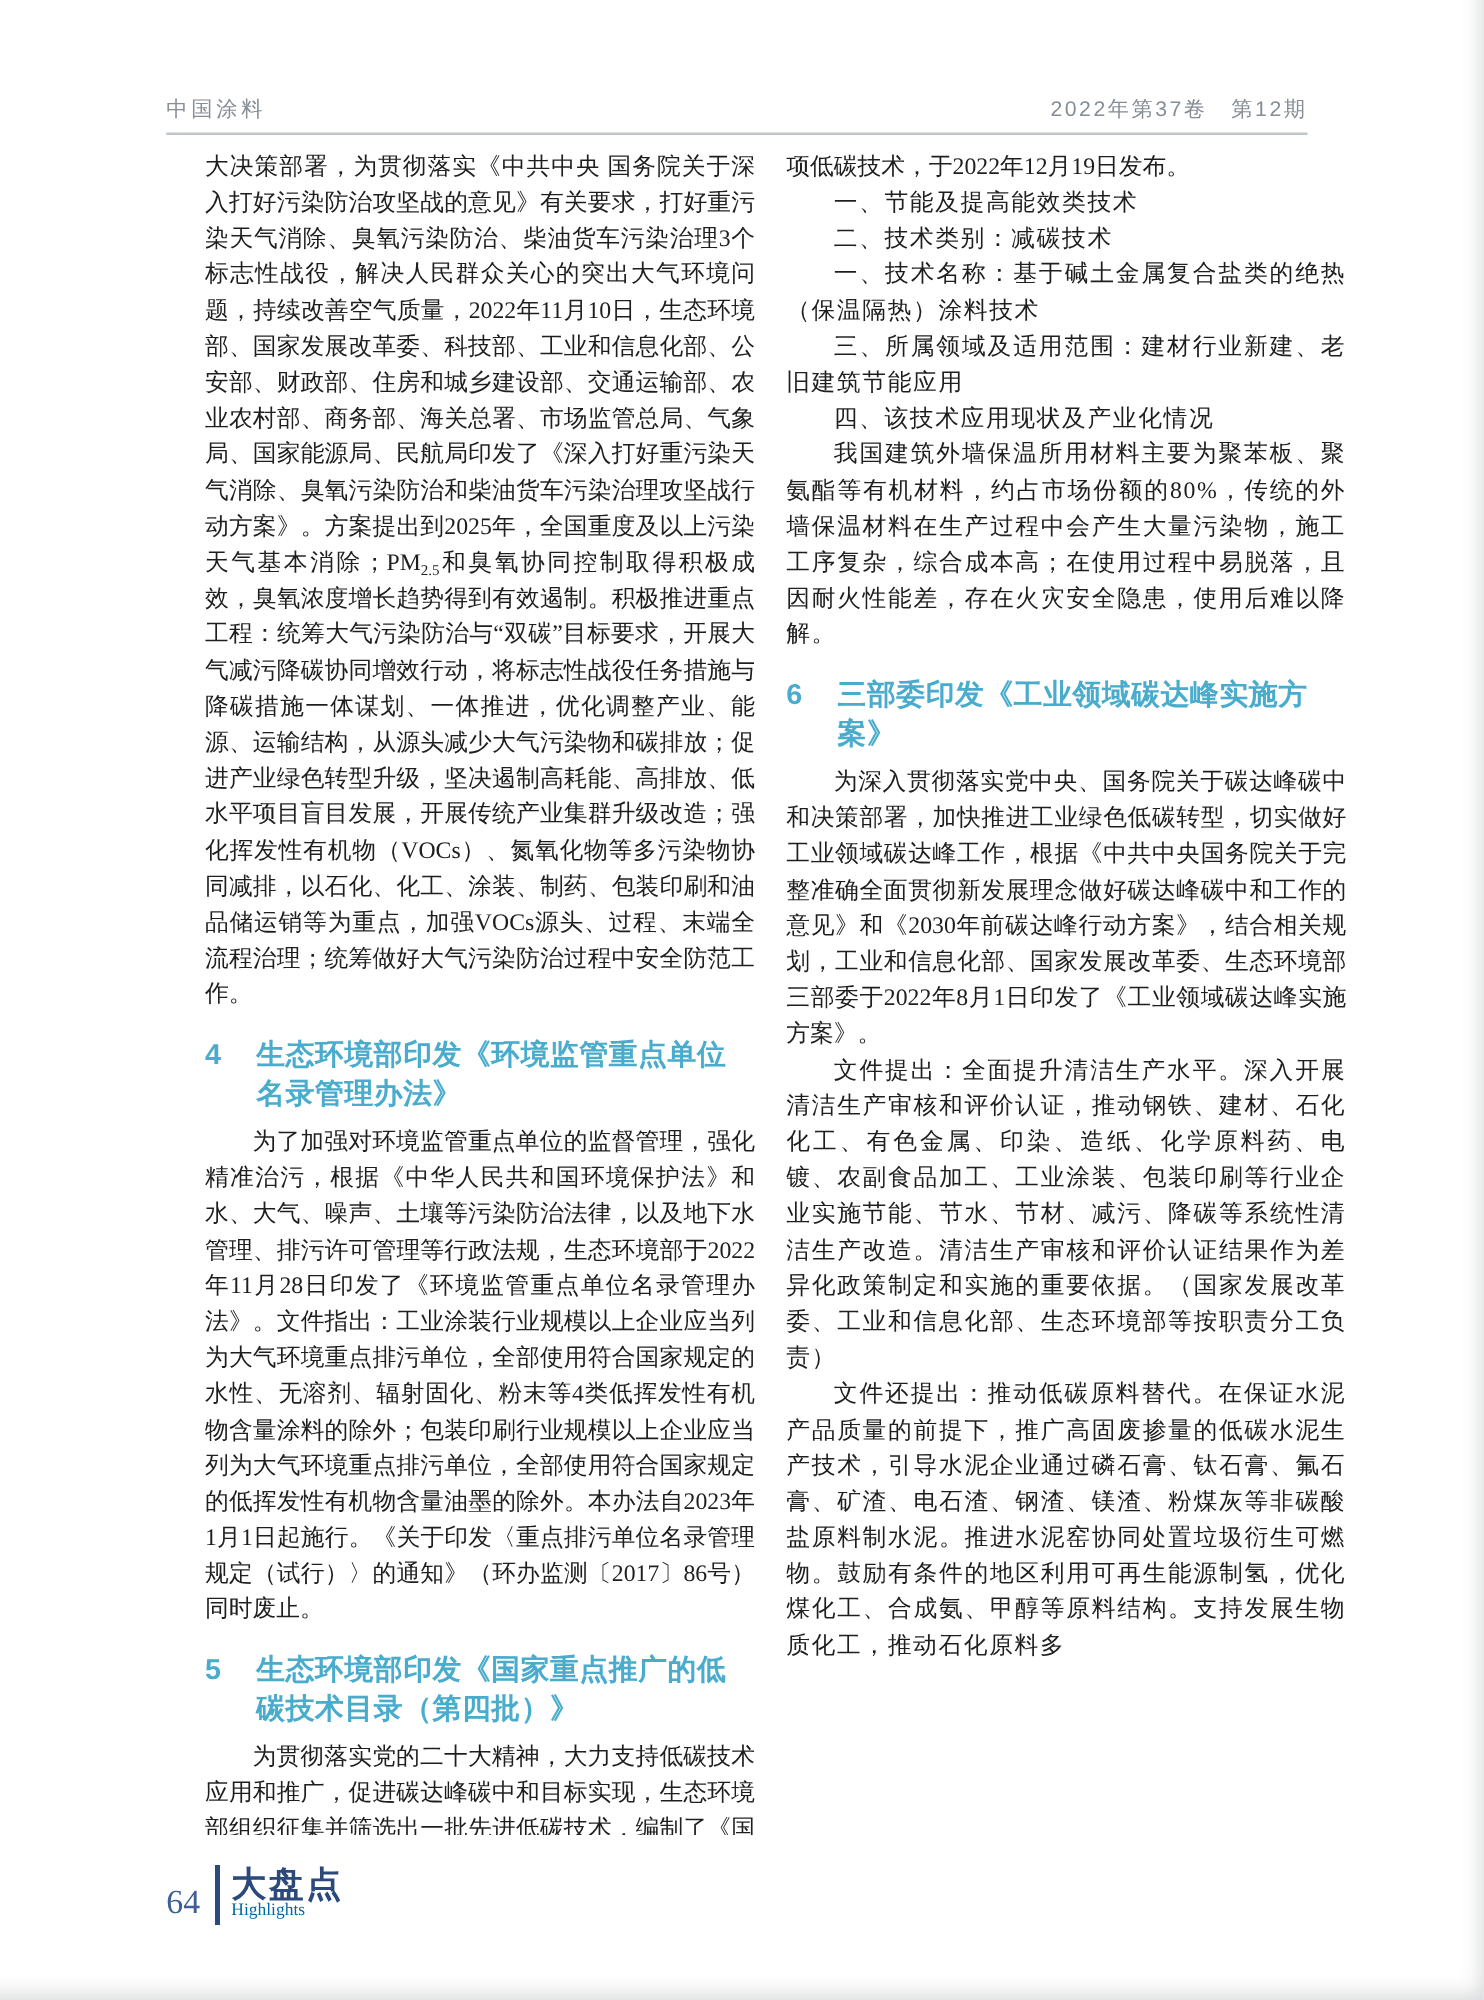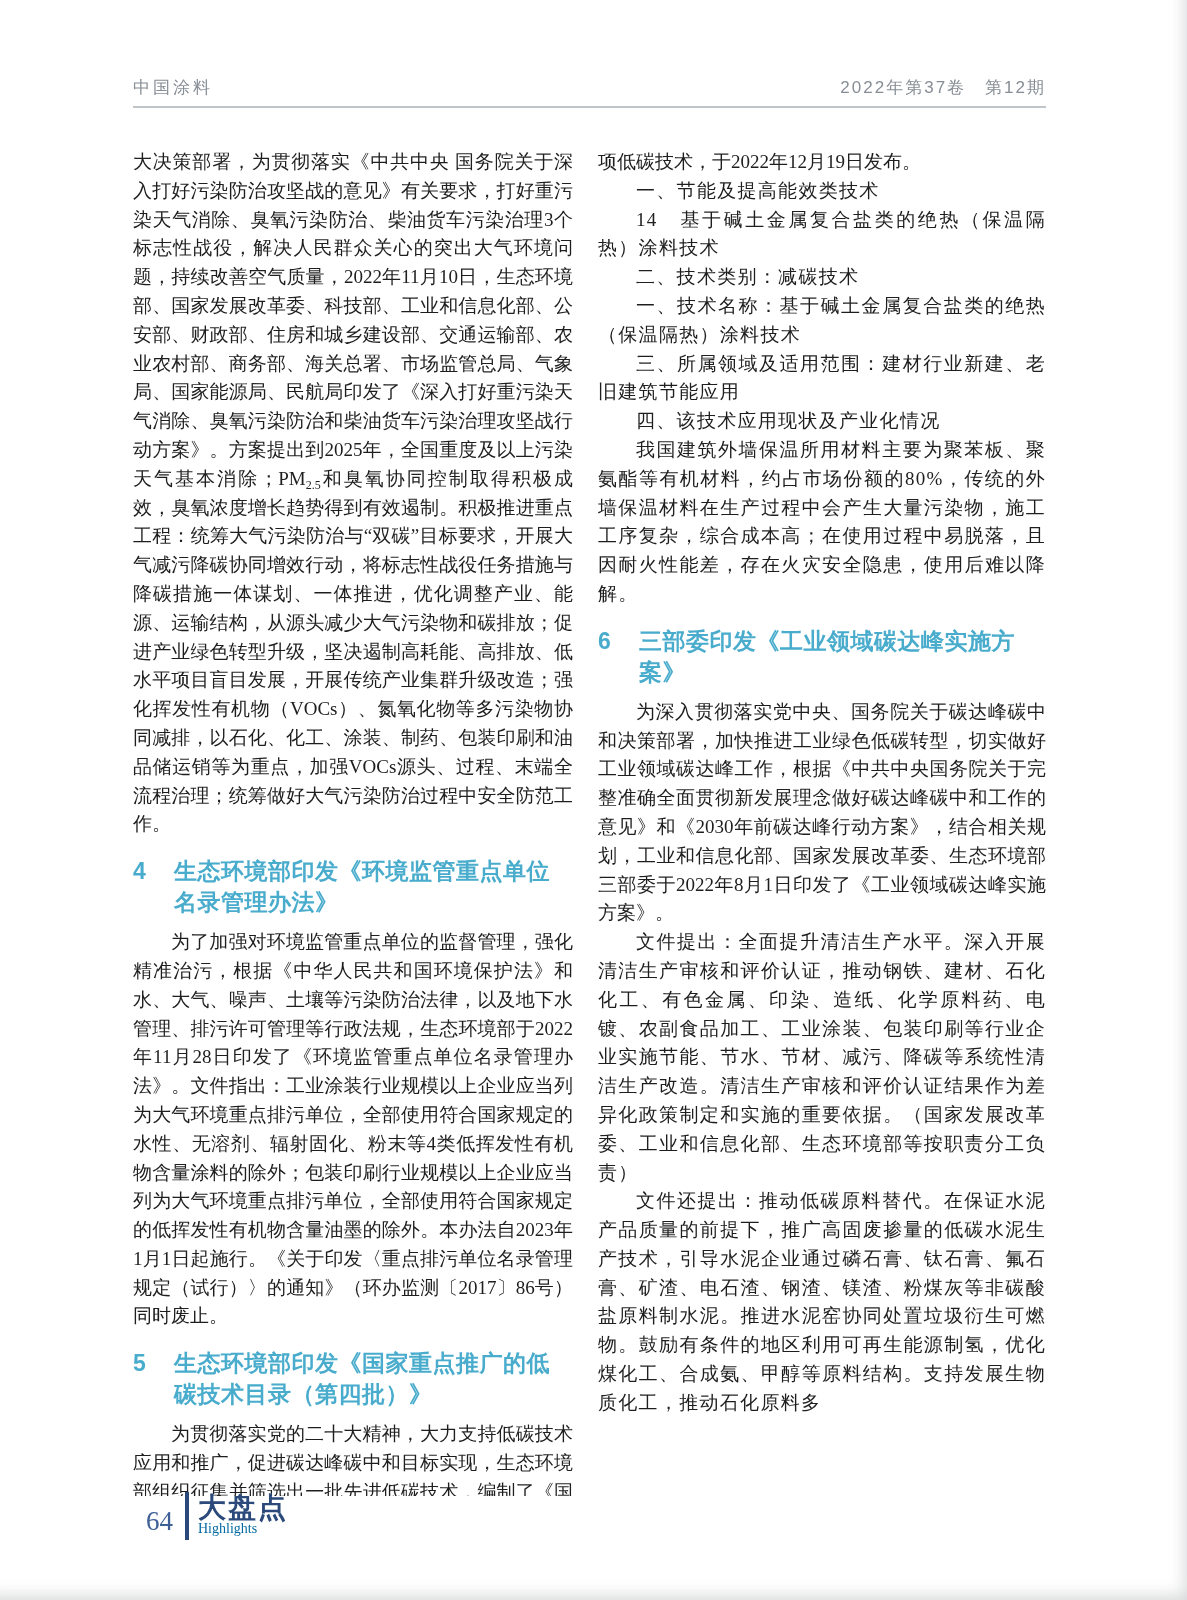--- a/index.html
+++ b/index.html
@@ -34,26 +34,27 @@
     border-bottom: 2px solid #c0c5ca;
     color: #868d95;
     font-family: "Liberation Sans", "DejaVu Sans", sans-serif;
     font-size: 17px;
     letter-spacing: 3px;
   }
   .pg-header .issue { letter-spacing: 2px; }
   
   .col {
     position: absolute;
-    top: 148px;
+    top: 120px;
     height: 1348px;
     overflow: hidden;
     text-align: justify;
     font-size: 19px;
     line-height: 28.8px;
+    margin-left: 31px;
   }
   .col-left  { left: 133px; width: 440px; }
   .col-right { left: 598px; width: 448px; }
   p.body { margin: 0; }
   p.indent { text-indent: 2em; }
   p.kai { letter-spacing: 1.3px; }
   sub.s { font-size: 12px; vertical-align: -4px; line-height: 0; }
   sup.s { font-size: 12px; vertical-align: 7px; line-height: 0; }
   b.em { font-weight: normal; }
   
@@ -66,21 +67,21 @@
     font-size: 23px;
     line-height: 31px;
     text-align: left;
     letter-spacing: 0.5px;
   }
   .sec-num { width: 41px; flex: none; }
   .sec-title { flex: 1; }
   
   .pg-footer {
     position: absolute;
-    left: 146px;
+    left: 133px;
     top: 1492px;
     display: flex;
     align-items: center;
   }
   .pg-num {
     font-size: 27px;
     color: #3e5f95;
     font-family: "Liberation Serif", "DejaVu Serif", serif;
     margin-right: 12px;
     padding-top: 10px;
@@ -130,21 +131,20 @@
       <span class="sec-num">5</span>
       <span class="sec-title">生态环境部印发《国家重点推广的低碳技术目录（第四批）》</span>
     </h2>
     <p class="body indent">为贯彻落实党的二十大精神，大力支持低碳技术应用和推广，促进碳达峰碳中和目标实现，生态环境部组织征集并筛选出一批先进低碳技术，编制了《国家重点推广的低碳技术目录（第四批）》，包括6类共35</p>
   </div>
 
   <div class="col col-right">
     <p class="body">项低碳技术，于2022年12月19日发布。</p>
 
     <p class="body indent kai">一、节能及提高能效类技术</p>
-    <p class="body indent kai">14　基于碱土金属复合盐类的绝热（保温隔热）涂料技术</p>
     <p class="body indent kai">二、技术类别：减碳技术</p>
     <p class="body indent kai">一、技术名称：基于碱土金属复合盐类的绝热（保温隔热）涂料技术</p>
     <p class="body indent kai">三、所属领域及适用范围：建材行业新建、老旧建筑节能应用</p>
     <p class="body indent kai">四、该技术应用现状及产业化情况</p>
     <p class="body indent kai">我国建筑外墙保温所用材料主要为聚苯板、聚氨酯等有机材料，约占市场份额的80%，传统的外墙保温材料在生产过程中会产生大量污染物，施工工序复杂，综合成本高；在使用过程中易脱落，且因耐火性能差，存在火灾安全隐患，使用后难以降解。</p>
 
 
     <h2 class="sec">
       <span class="sec-num">6</span>
       <span class="sec-title">三部委印发《工业领域碳达峰实施方案》</span>

